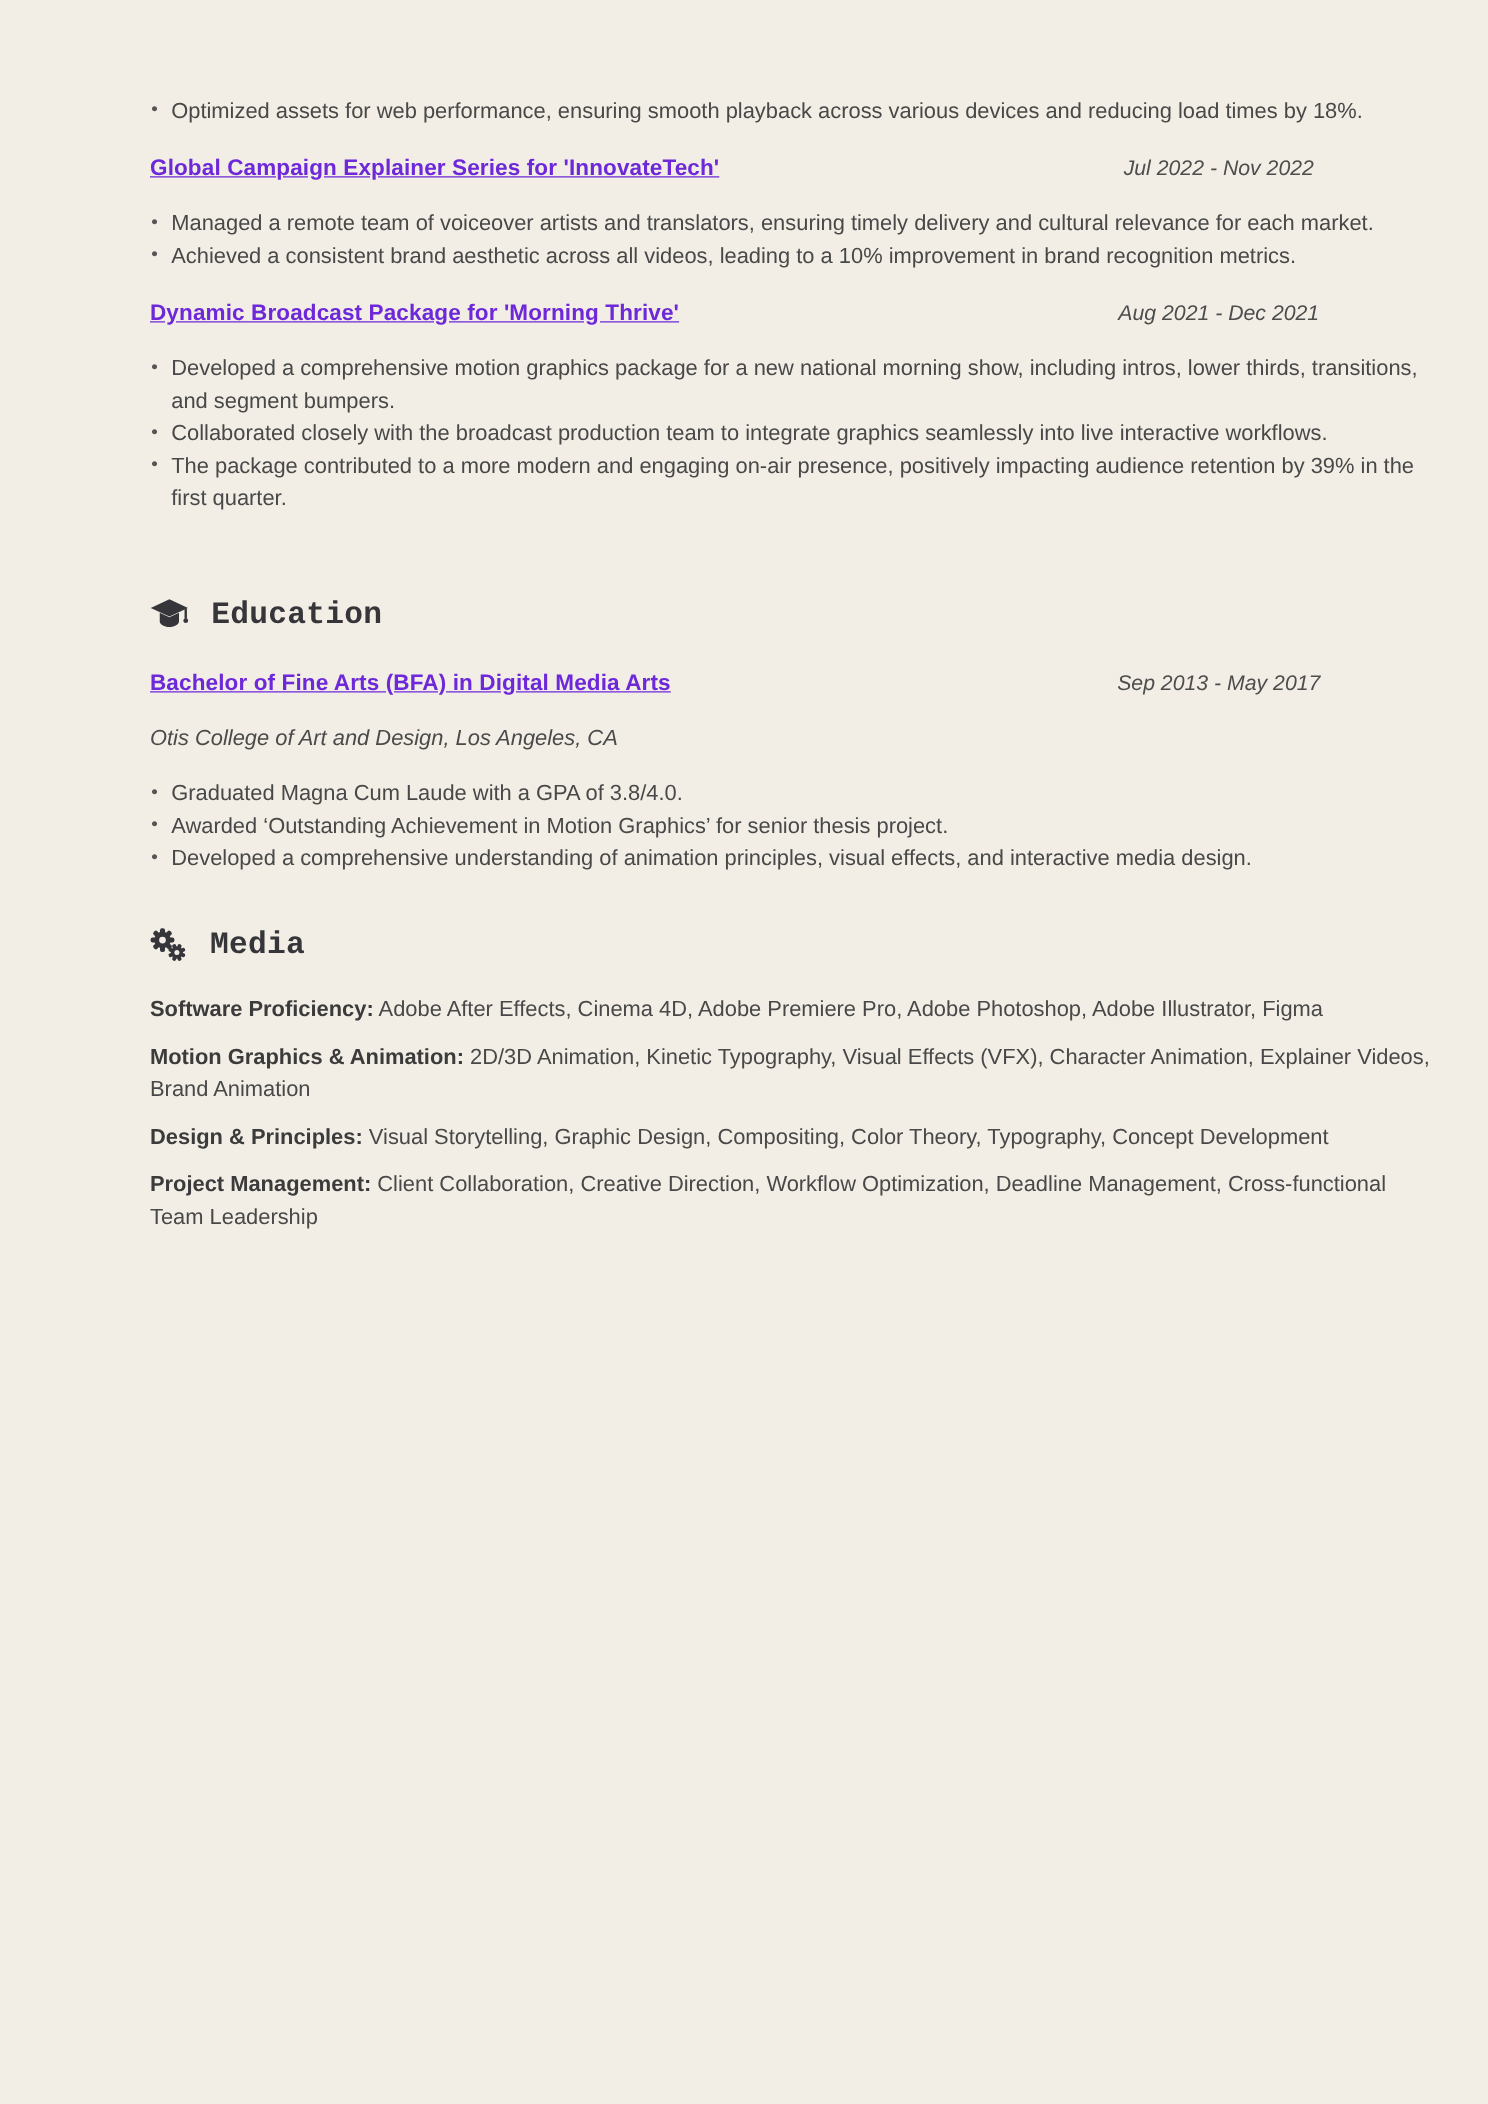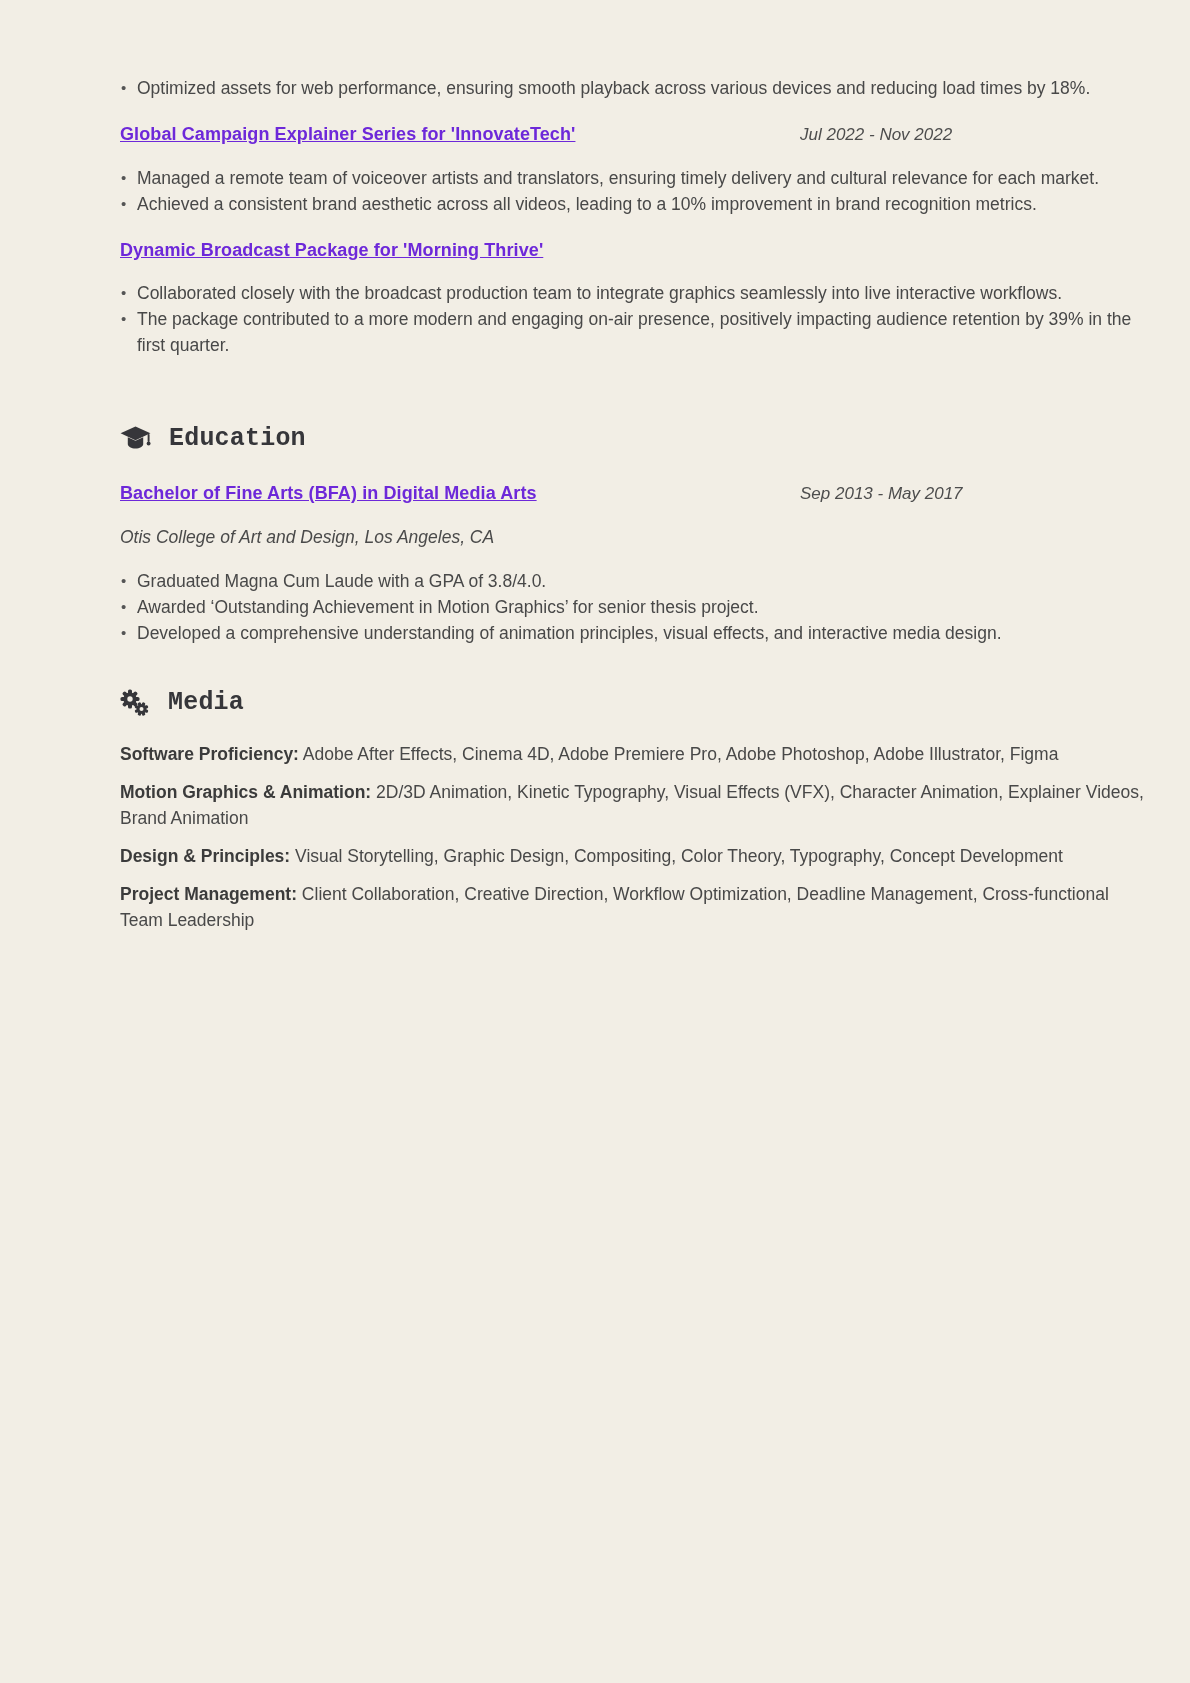--- a/index.html
+++ b/index.html
@@ -52,21 +52,21 @@
     font-weight: bold;
     font-size: 18px;
     color: #6d28d9;
     letter-spacing: 0.1px;
     text-decoration: underline;
   }
   .entry-dates {
     flex: none;
     width: 350px;
     margin-left: auto;
-    text-align: left;
+    text-align: center;
     font-style: italic;
     font-size: 17px;
     color: #4d4d4d;
   }
   
   .section-header {
     display: flex;
     align-items: center;
     gap: 18px;
     margin: 64px 0 0 0;
@@ -121,22 +121,24 @@
       </div>
       <ul class="bullets entry-bullets">
         <li>Managed a remote team of voiceover artists and translators, ensuring timely delivery and cultural relevance for each market.</li>
         <li>Achieved a consistent brand aesthetic across all videos, leading to a 10% improvement in brand recognition metrics.</li>
       </ul>
     </div>
 
     <div>
       <div class="entry-header">
         <span class="entry-title">Dynamic Broadcast Package for 'Morning Thrive'</span>
+        <span class="entry-dates">Aug 2021 - Dec 2021</span>
       </div>
       <ul class="bullets entry-bullets">
+        <li>Developed a comprehensive motion graphics package for a new national morning show, including intros, lower thirds, transitions, and segment bumpers.</li>
         <li>Collaborated closely with the broadcast production team to integrate graphics seamlessly into live interactive workflows.</li>
         <li>The package contributed to a more modern and engaging on-air presence, positively impacting audience retention by 39% in the first quarter.</li>
       </ul>
     </div>
 
   </section>
 
   <section>
     <div class="section-header">
       <span class="section-icon">

